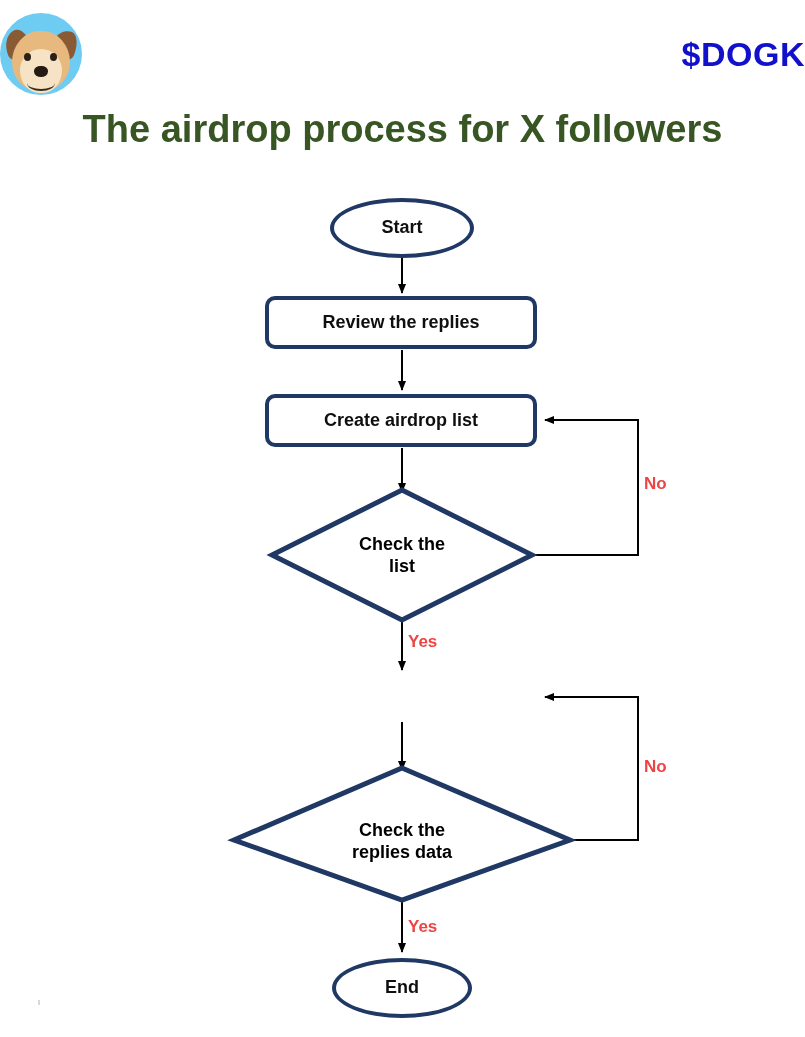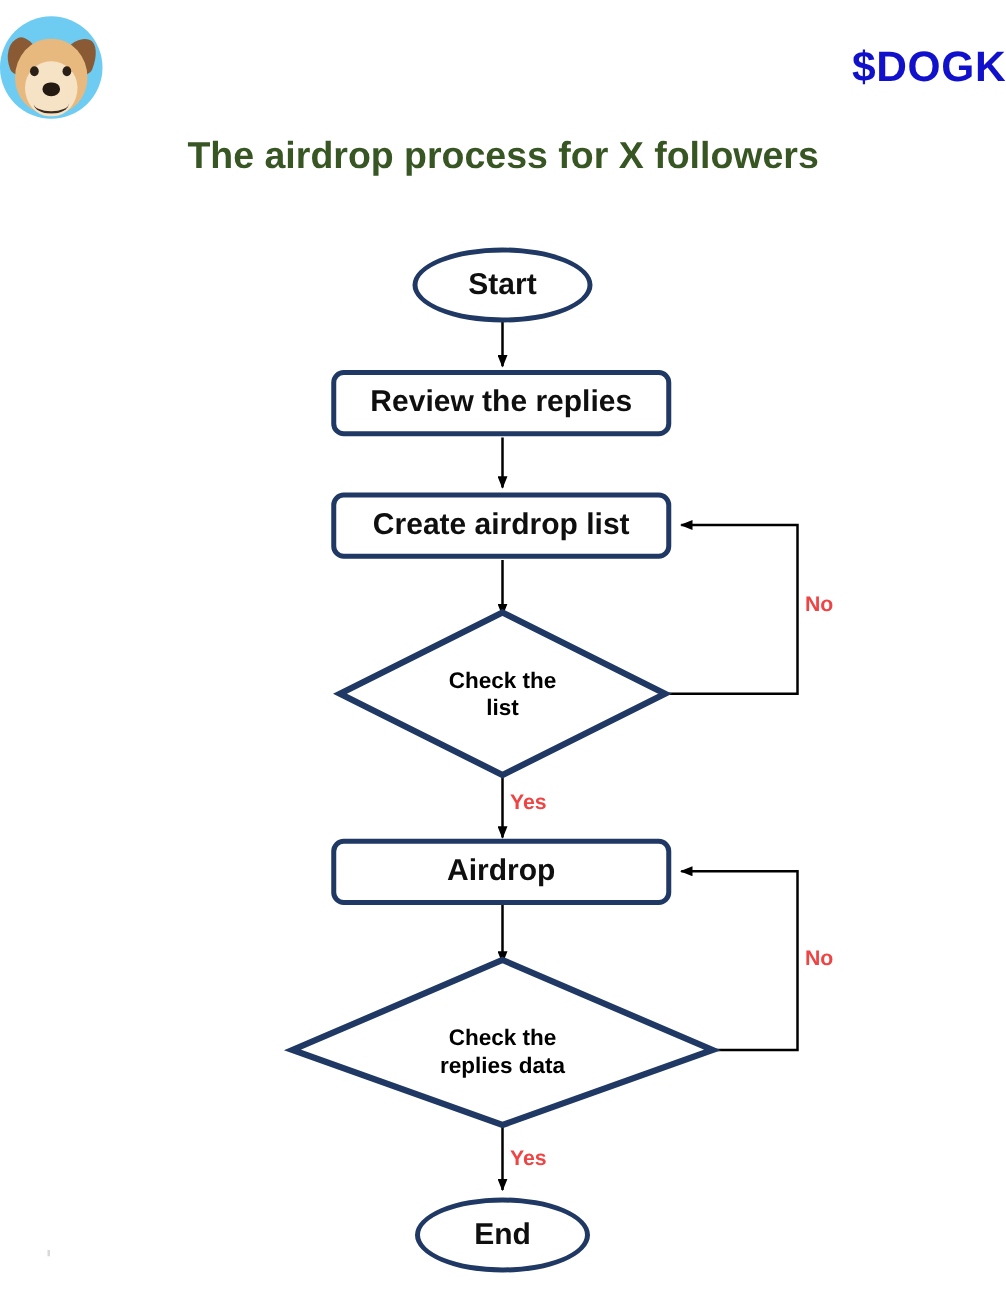--- a/index.html
+++ b/index.html
@@ -101,42 +101,42 @@
     line-height: 1;
   }
 
   
   #page-title {
     position: absolute;
     left: 0;
     top: 108px;
     width: 805px;
     text-align: center;
-    font-size: 30px;
+    font-size: 38px;
     font-weight: bold;
     color: #375623;
   }
 
   
   #flow {
     position: absolute;
     left: 0;
     top: 0;
     width: 805px;
     height: 1037px;
   }
   .node {
     position: absolute;
     display: flex;
     align-items: center;
     justify-content: center;
     text-align: center;
     color: #0f0f0f;
     font-weight: bold;
-    font-size: 24px;
+    font-size: 18px;
     box-sizing: border-box;
     line-height: 1.18;
   }
   .terminator {
     border: 4px solid #1f3864;
     border-radius: 50%;
     background: #ffffff;
   }
   .process {
     border: 4px solid #1f3864;
@@ -236,23 +236,20 @@
 
   <div class="node process" style="left:265px; top:296px; width:272px; height:53px;">
     <span>Review the replies</span>
   </div>
 
   <div class="decision-label" style="left:302px; top:522px; width:200px; height:66px; flex-direction:column;">
     <span>Check the</span>
     <span>list</span>
   </div>
 
-  <div class="node process" style="left:265px; top:671px; width:272px; height:53px;">
-    <span>Airdrop</span>
-  </div>
 
   <div class="decision-label" style="left:292px; top:808px; width:220px; height:66px; flex-direction:column;">
     <span>Check the</span>
     <span>replies data</span>
   </div>
 
   <div class="node terminator" style="left:332px; top:958px; width:140px; height:60px;">
     <span>End</span>
   </div>
 

